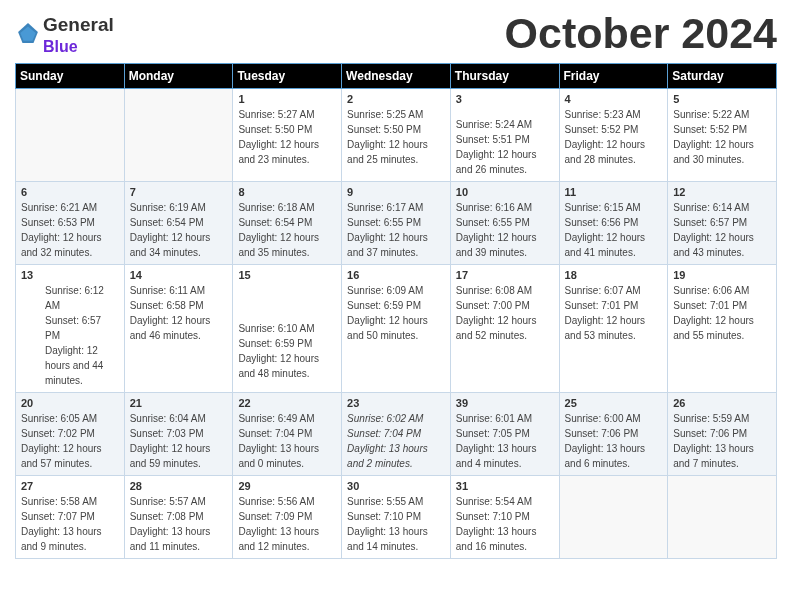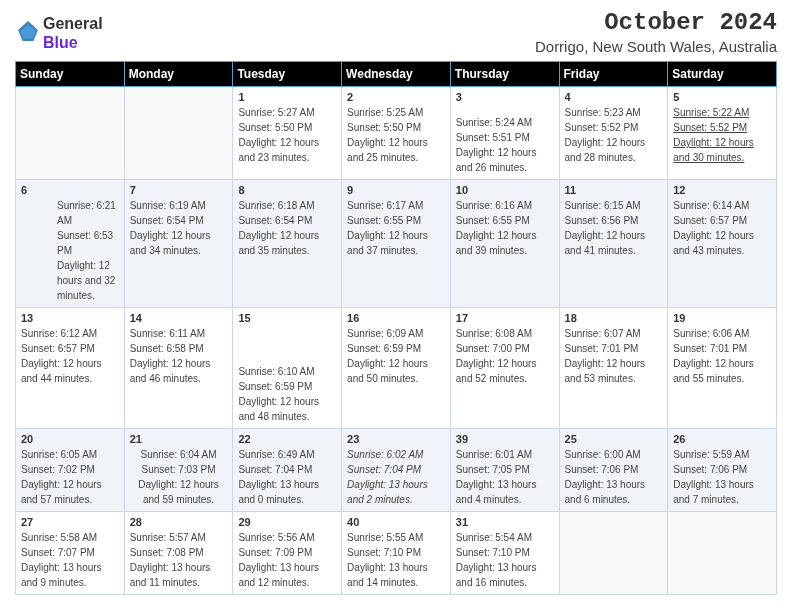--- a/index.html
+++ b/index.html
@@ -23,25 +23,24 @@
     }
     .logo-icon {
       width: 22px;
       height: 22px;
       margin-left: 2px;
     }
     .title-block {
       text-align: right;
     }
     .month-title {
-      font-size: 24px;
+      font-size: 43px;
       font-weight: bold;
       color: #333;
       line-height: 1.1;
-      font-family: Liberation Mono, monospace;
     }
     .location {
       font-size: 15px;
       color: #444;
       margin-top: 2px;
     }
     .calendar-table {
       width: 100%;
       border-collapse: collapse;
       table-layout: fixed;
@@ -87,29 +86,28 @@
 
 <div class="header-area">
   <div class="logo">
     <div>
       <svg class="logo-icon" viewBox="0 0 40 40" xmlns="http://www.w3.org/2000/svg">
         <polygon points="20,2 38,18 30,38 10,38 2,18" fill="#1a6eb0" opacity="0.85"></polygon>
         <polygon points="20,8 34,20 28,34 12,34 6,20" fill="#4fa3e0" opacity="0.7"></polygon>
       </svg>
     </div>
     <div style="margin-left:4px;">
-      <div style="font-size:16px;font-weight:bold;color:#333;line-height:1.2;">
+      <div style="font-size:19px;font-weight:bold;color:#333;line-height:1.2;">
         <span style="color:#333;">General</span>
       </div>
       <div style="font-size:16px;font-weight:bold;color:#6d28d9;line-height:1.2;">Blue</div>
     </div>
   </div>
   <div class="title-block">
     <div class="month-title">October 2024</div>
-    <div class="location">Dorrigo, New South Wales, Australia</div>
   </div>
 </div>
 
 <table class="calendar-table">
   <thead>
     <tr>
     <th>Sunday</th>
         <th>Monday</th>
         <th>Tuesday</th>
         <th>Wednesday</th>
@@ -141,29 +139,29 @@
 Daylight: 12 hours and 26 minutes.</div>
         </td>
         <td>
           <div class="day-number">4</div>
           <div class="day-info" style="white-space: pre-line;">Sunrise: 5:23 AM
 Sunset: 5:52 PM
 Daylight: 12 hours and 28 minutes.</div>
         </td>
         <td>
           <div class="day-number">5</div>
-          <div class="day-info" style="white-space: pre-line; text-decoration: underline;">Sunrise: 5:22 AM
+          <div class="day-info" style="white-space: pre-line;">Sunrise: 5:22 AM
 Sunset: 5:52 PM
 Daylight: 12 hours and 30 minutes.</div>
         </td>
       </tr>
       <tr>
         <td>
           <div class="day-number">6</div>
-          <div class="day-info" style="white-space: pre-line; margin-left: 36px;">Sunrise: 6:21 AM
+          <div class="day-info" style="white-space: pre-line;">Sunrise: 6:21 AM
 Sunset: 6:53 PM
 Daylight: 12 hours and 32 minutes.</div>
         </td>
         <td>
           <div class="day-number">7</div>
           <div class="day-info" style="white-space: pre-line;">Sunrise: 6:19 AM
 Sunset: 6:54 PM
 Daylight: 12 hours and 34 minutes.</div>
         </td>
         <td>
@@ -193,21 +191,21 @@
         <td>
           <div class="day-number">12</div>
           <div class="day-info" style="white-space: pre-line;">Sunrise: 6:14 AM
 Sunset: 6:57 PM
 Daylight: 12 hours and 43 minutes.</div>
         </td>
       </tr>
       <tr>
         <td>
           <div class="day-number">13</div>
-          <div class="day-info" style="white-space: pre-line;">Sunrise: 6:12 AM
+          <div class="day-info" style="white-space: pre-line; margin-left: 24px;">Sunrise: 6:12 AM
 Sunset: 6:57 PM
 Daylight: 12 hours and 44 minutes.</div>
         </td>
         <td>
           <div class="day-number">14</div>
           <div class="day-info" style="white-space: pre-line;">Sunrise: 6:11 AM
 Sunset: 6:58 PM
 Daylight: 12 hours and 46 minutes.</div>
         </td>
         <td>
@@ -243,21 +241,21 @@
       </tr>
       <tr>
         <td>
           <div class="day-number">20</div>
           <div class="day-info" style="white-space: pre-line;">Sunrise: 6:05 AM
 Sunset: 7:02 PM
 Daylight: 12 hours and 57 minutes.</div>
         </td>
         <td>
           <div class="day-number">21</div>
-          <div class="day-info" style="white-space: pre-line; text-align: center;">Sunrise: 6:04 AM
+          <div class="day-info" style="white-space: pre-line;">Sunrise: 6:04 AM
 Sunset: 7:03 PM
 Daylight: 12 hours and 59 minutes.</div>
         </td>
         <td>
           <div class="day-number">22</div>
           <div class="day-info" style="white-space: pre-line;">Sunrise: 6:49 AM
 Sunset: 7:04 PM
 Daylight: 13 hours and 0 minutes.</div>
         </td>
         <td>
@@ -298,21 +296,21 @@
 Sunset: 7:08 PM
 Daylight: 13 hours and 11 minutes.</div>
         </td>
         <td>
           <div class="day-number">29</div>
           <div class="day-info" style="white-space: pre-line;">Sunrise: 5:56 AM
 Sunset: 7:09 PM
 Daylight: 13 hours and 12 minutes.</div>
         </td>
         <td>
-          <div class="day-number">40</div>
+          <div class="day-number">30</div>
           <div class="day-info" style="white-space: pre-line;">Sunrise: 5:55 AM
 Sunset: 7:10 PM
 Daylight: 13 hours and 14 minutes.</div>
         </td>
         <td>
           <div class="day-number">31</div>
           <div class="day-info" style="white-space: pre-line;">Sunrise: 5:54 AM
 Sunset: 7:10 PM
 Daylight: 13 hours and 16 minutes.</div>
         </td>

